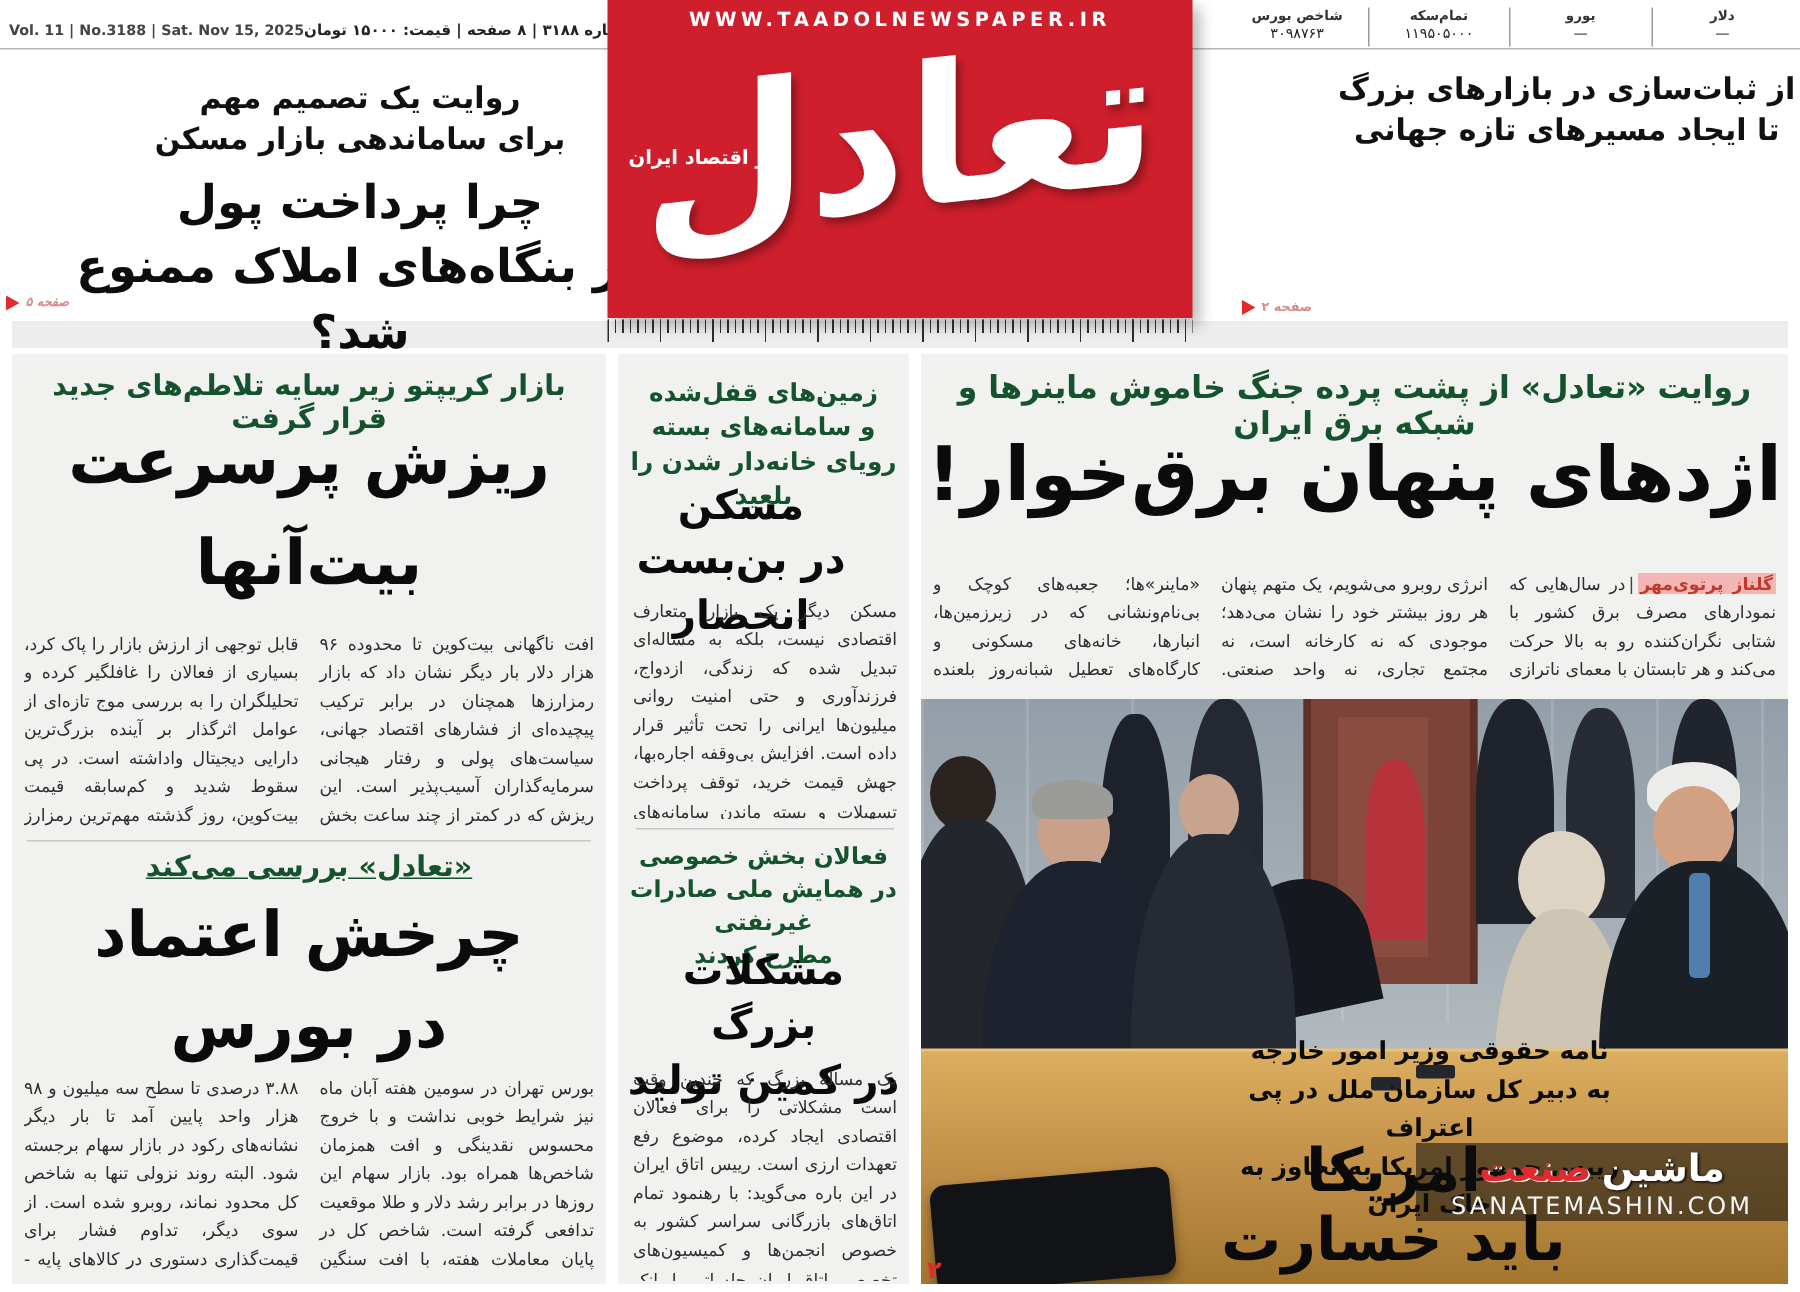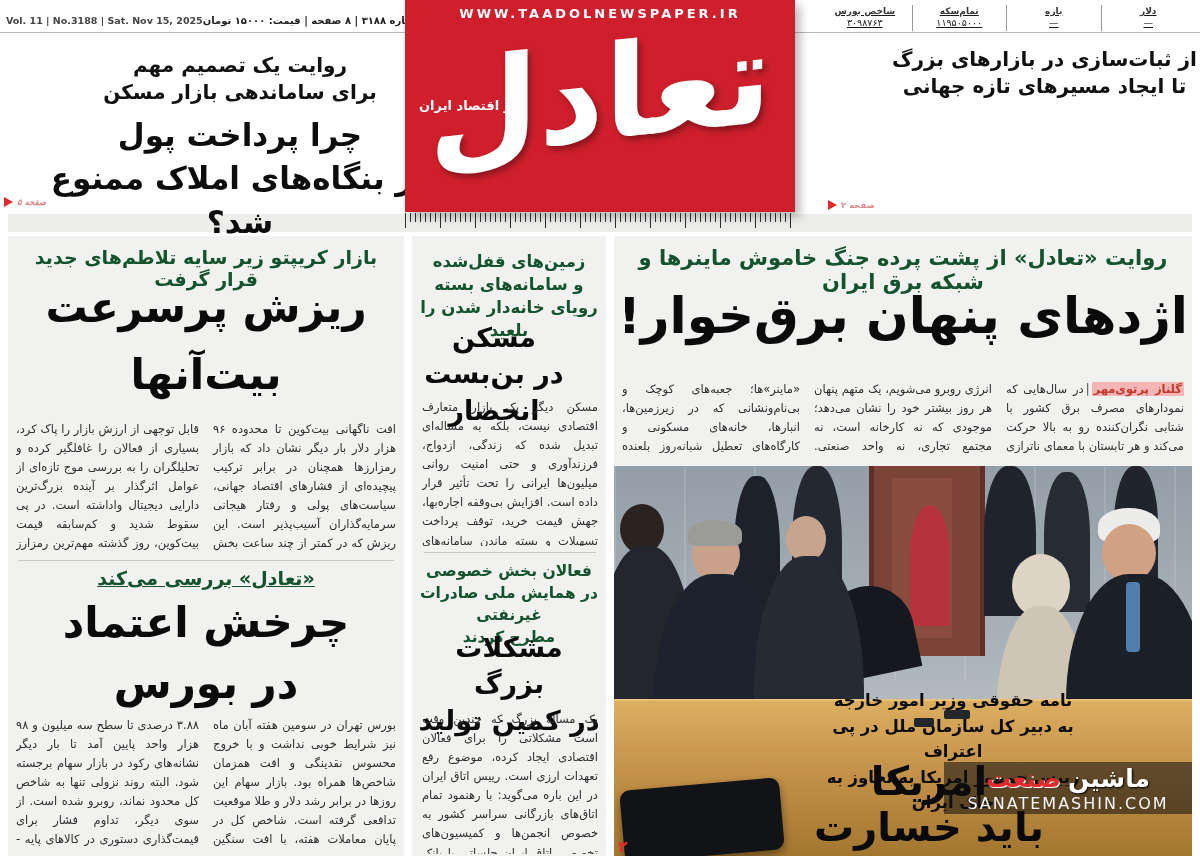--- a/index.html
+++ b/index.html
@@ -9,21 +9,21 @@
     font-family:"DejaVu Sans",sans-serif;
     color:#1a1a1a;
   }
   .abs{position:absolute;}
   
   .hdr-rule{left:0;top:32px;width:1200px;height:1px;background:#b8b8b6;z-index:1;}
   .hdr-left{left:6px;top:9px;width:392px;height:22px;display:flex;align-items:center;justify-content:space-between;direction:ltr;z-index:1;}
   .date-en{font-size:9.5px;color:#444;white-space:nowrap;font-weight:bold;}
   .date-fa{font-size:10px;color:#222;font-weight:bold;direction:rtl;white-space:nowrap;}
   .ticker{left:818px;top:5px;width:377px;height:26px;display:flex;direction:rtl;z-index:1;}
-  .tick-item{flex:1;text-align:center;border-left:1px solid #999;padding-top:1px;text-decoration:underline;}
+  .tick-item{flex:1;text-align:center;border-left:1px solid #999;padding-top:1px;}
   .tick-item:last-child{border-left:none;}
   .tick-label{font-size:9px;color:#333;font-weight:bold;line-height:1.2;}
   .tick-value{font-size:9.5px;color:#222;line-height:1.3;}
   
   .masthead{left:405px;top:0;width:390px;height:212px;background:#cf1f2c;z-index:3;
     box-shadow:5px 5px 9px rgba(0,0,0,.28);}
   .mast-url{position:absolute;left:0;top:6px;width:100%;text-align:center;color:#fff;
     font-size:13px;font-weight:bold;letter-spacing:3px;direction:ltr;}
   .mast-logo{position:absolute;left:0;top:18px;width:100%;text-align:center;color:#fff;
     font-size:128px;font-weight:bold;line-height:1.2;transform:rotate(-6deg) skewX(-6deg);
@@ -116,21 +116,21 @@
 <div class="abs hdr-left">
   <span class="date-en">Vol. 11 | No.3188 | Sat. Nov 15, 2025</span>
   <span class="date-fa">شنبه ۲۴ آبان ۱۴۰۴ | ۲۴ جمادی‌الاول ۱۴۴۷ | سال دوازدهم | شماره ۳۱۸۸ | ۸ صفحه | قیمت: ۱۵۰۰۰ تومان</span>
 </div>
 <div class="abs ticker">
   <div class="tick-item">
     <div class="tick-label">دلار</div>
     <div class="tick-value">—</div>
   </div>
   <div class="tick-item">
-    <div class="tick-label">باره</div>
+    <div class="tick-label">یورو</div>
     <div class="tick-value">—</div>
   </div>
   <div class="tick-item">
     <div class="tick-label">تمام‌سکه</div>
     <div class="tick-value">۱۱۹۵۰۵۰۰۰</div>
   </div>
   <div class="tick-item">
     <div class="tick-label">شاخص بورس</div>
     <div class="tick-value">۳۰۹۸۷۶۳</div>
   </div>

